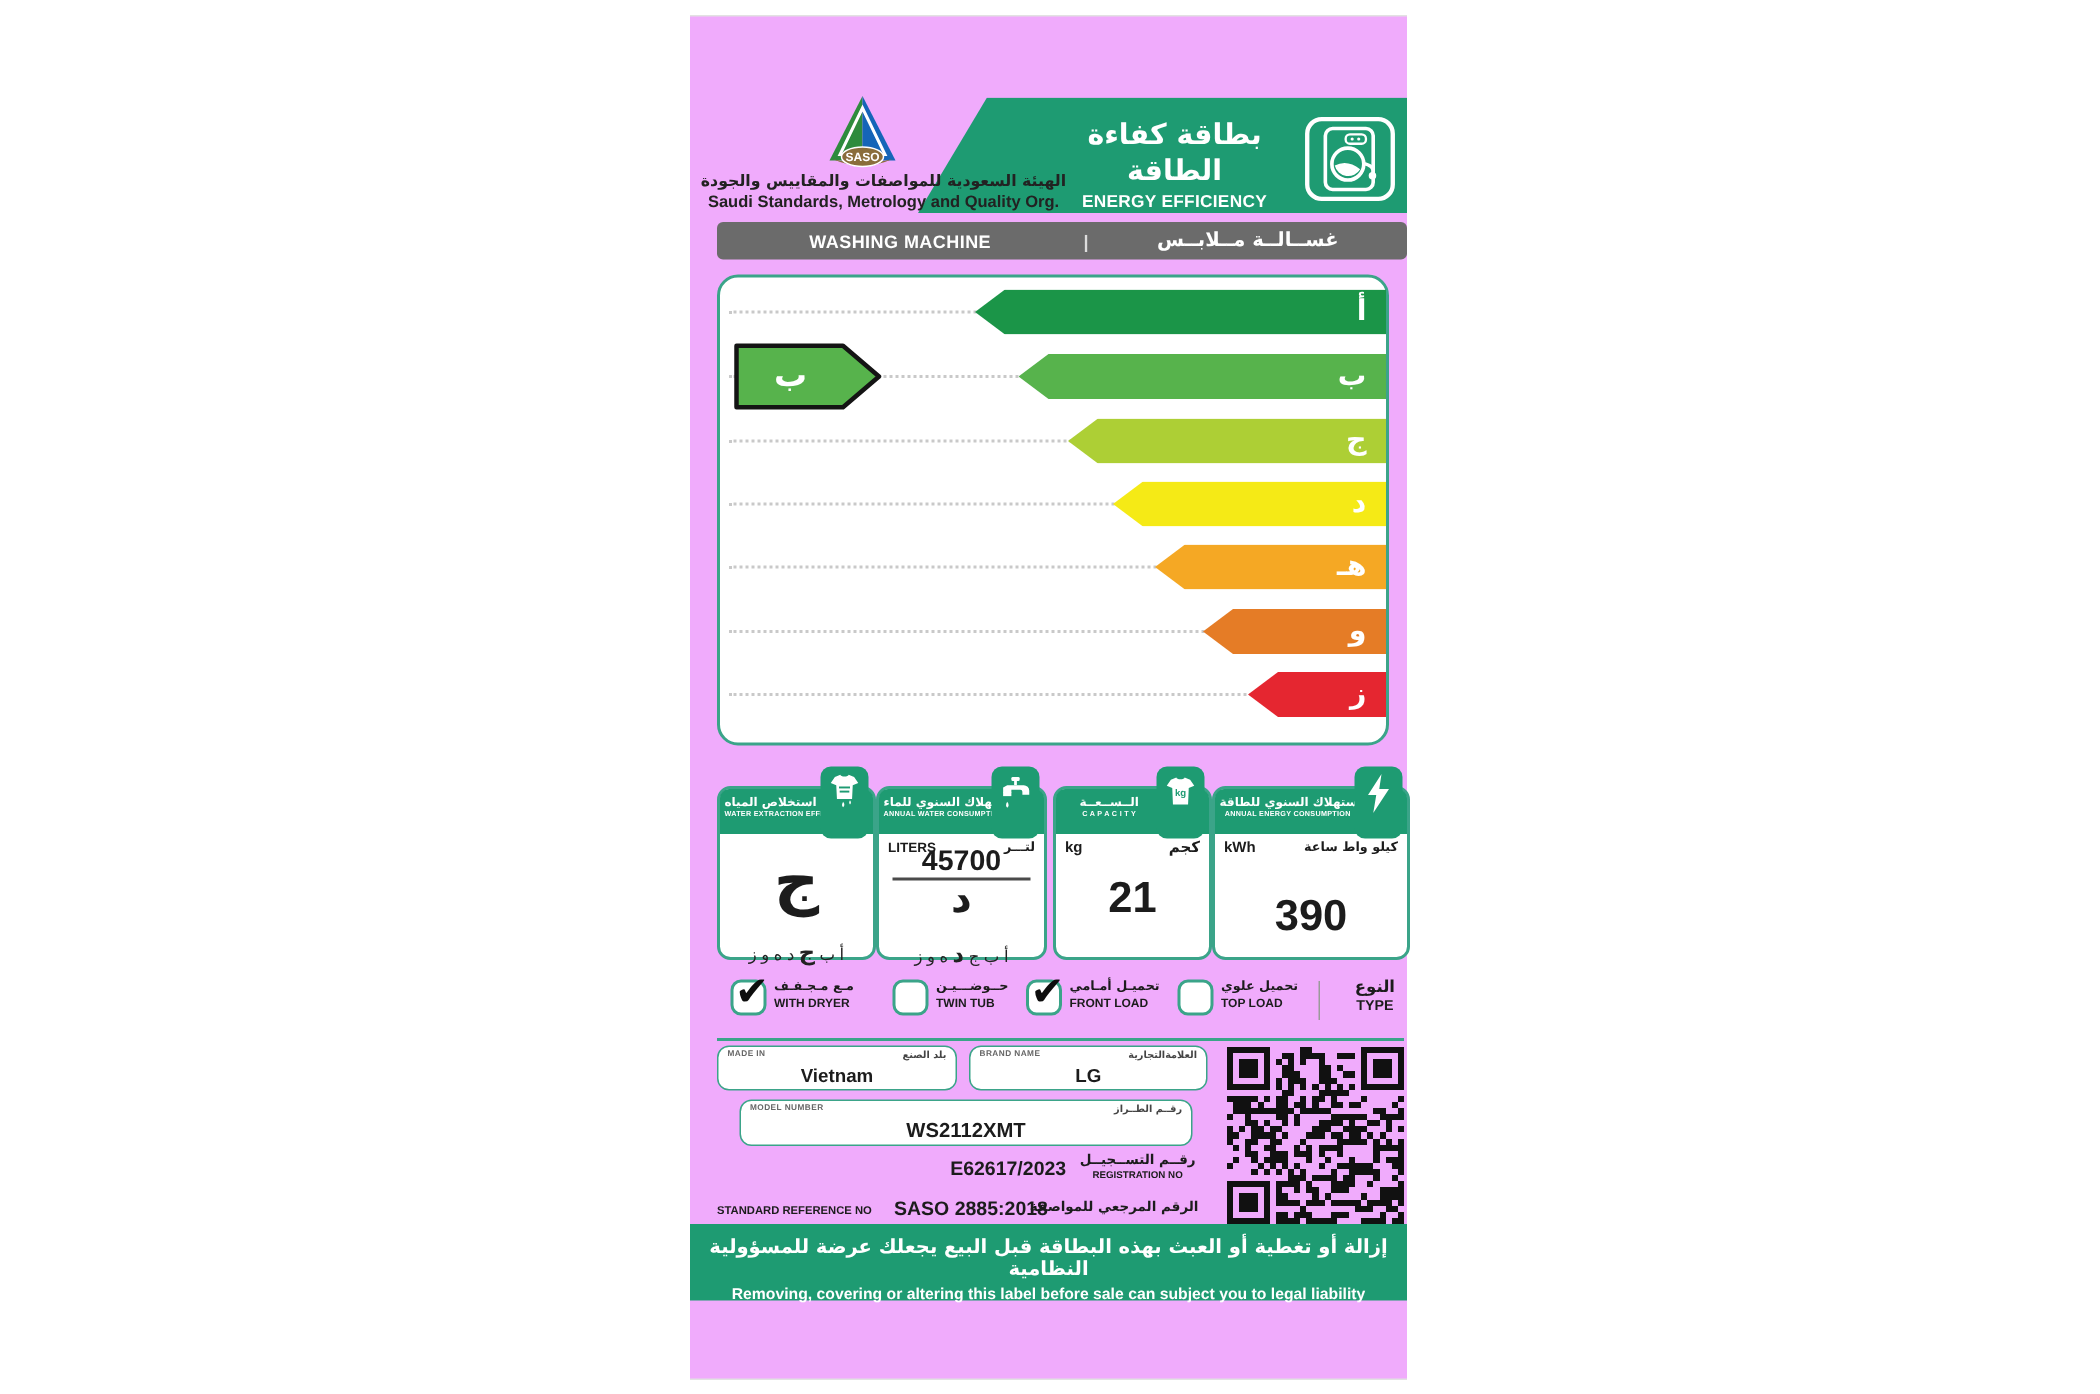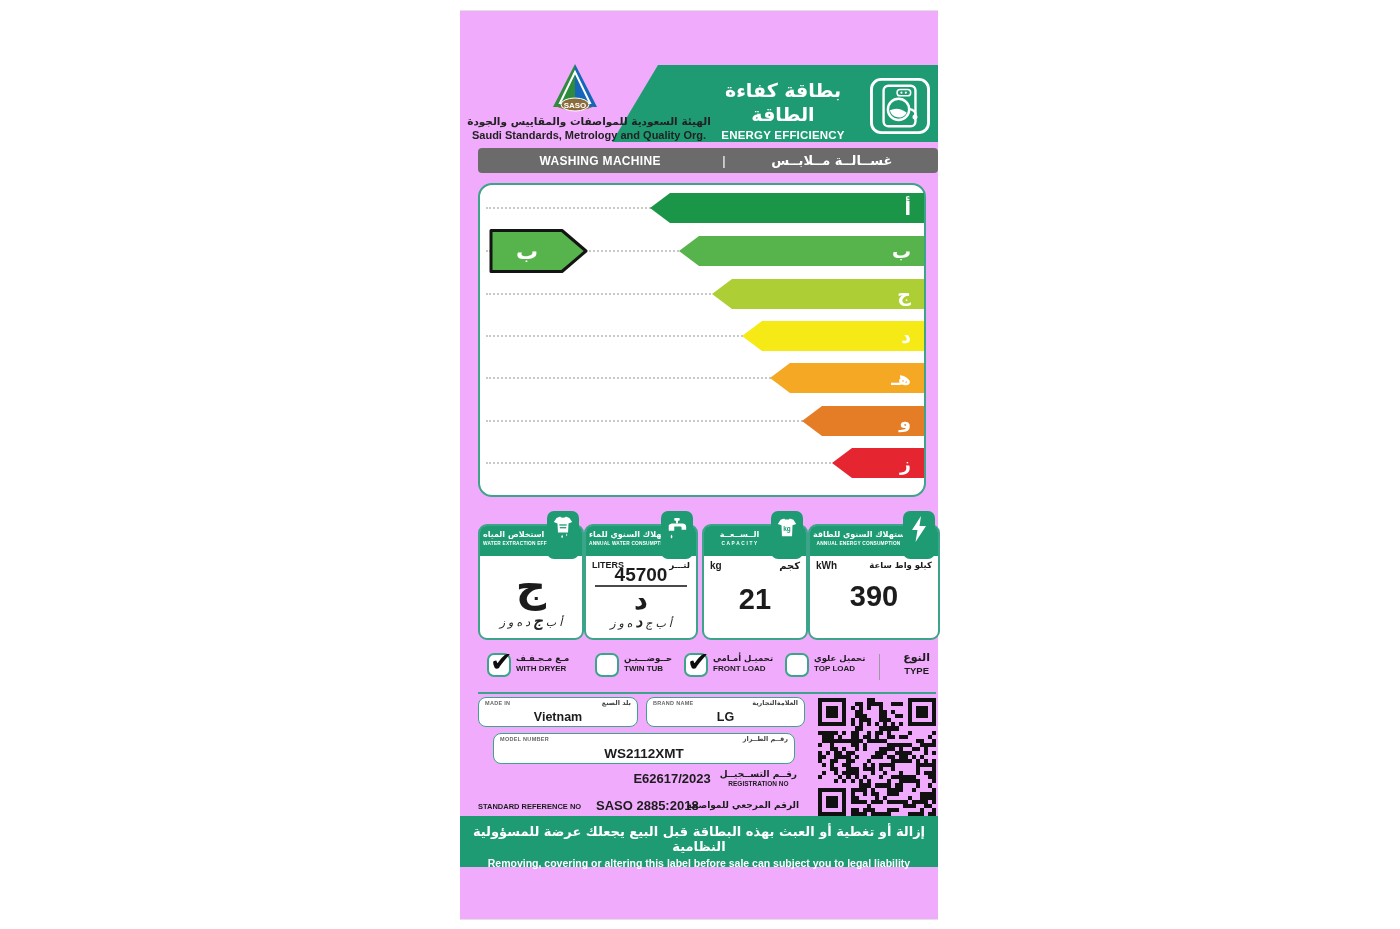--- a/index.html
+++ b/index.html
@@ -39,21 +39,21 @@
   .stat-head .ar{font-size:8px;font-weight:bold;line-height:10px;white-space:nowrap;}
   .stat-head .en{font-size:4.8px;font-weight:bold;letter-spacing:.2px;line-height:7px;white-space:nowrap;}
   .stat-body{position:relative;text-align:center;}
   .unit-row{display:flex;justify-content:space-between;padding:4px 6px 0 6px;font-weight:bold;}
   .unit-row .u-en{font-size:9px;}
   .unit-row .u-ar{font-size:8.5px;}
   .big-grade{font-weight:bold;font-size:42px;line-height:50px;}
   .big-grade.small{font-size:27px;line-height:26px;}
   .big-value{font-weight:bold;font-size:29px;line-height:40px;}
   .stat-number{display:inline-block;font-weight:bold;font-size:19px;line-height:20px;border-bottom:2px solid #4a4a4a;min-width:84%;margin-top:1px;}
-  .scale{direction:rtl;font-size:11px;line-height:15px;margin-top:2px;font-style:italic;}
+  .scale{direction:rtl;font-size:11px;line-height:15px;margin-top:16px;}
   .scale span{display:inline-block;margin:0 1.5px;color:#222;}
   .scale span.active{font-weight:bold;font-size:15px;}
 
   
   .type-row{position:absolute;left:18px;top:640px;width:458px;height:38px;}
   .type-label{position:absolute;right:6px;top:0;text-align:center;}
   .type-label .ar{font-size:11px;font-weight:bold;line-height:14px;}
   .type-label .en{font-size:9.5px;font-weight:bold;line-height:12px;}
   .type-divider{position:absolute;right:56px;top:3px;width:1.5px;height:26px;background:#9a9a9a;}
   .opt{position:absolute;top:2px;display:flex;gap:5px;}
@@ -253,21 +253,21 @@
     </div>
     <div class="stat-head">
       <div class="ar arabic">الإستهلاك السنوي للطاقة</div>
       <div class="en">ANNUAL ENERGY CONSUMPTION</div>
     </div>
     <div class="stat-body">
       <div class="unit-row">
         <span class="u-en" style="font-size:10px">kWh</span>
         <span class="u-ar arabic">كيلو واط ساعة</span>
       </div>
-      <div class="big-value" style="margin-top:5px">390</div>
+      <div class="big-value" style="margin-top:20px">390</div>
     </div>
   </div>
 
   <div class="type-row">
     <div class="opt checked" style="left:9px">
       <span class="cb">
           <span class="tick">✔</span>
         </span>
       <span class="labels">
           <div class="ar arabic">مـع مـجـفـف</div>

